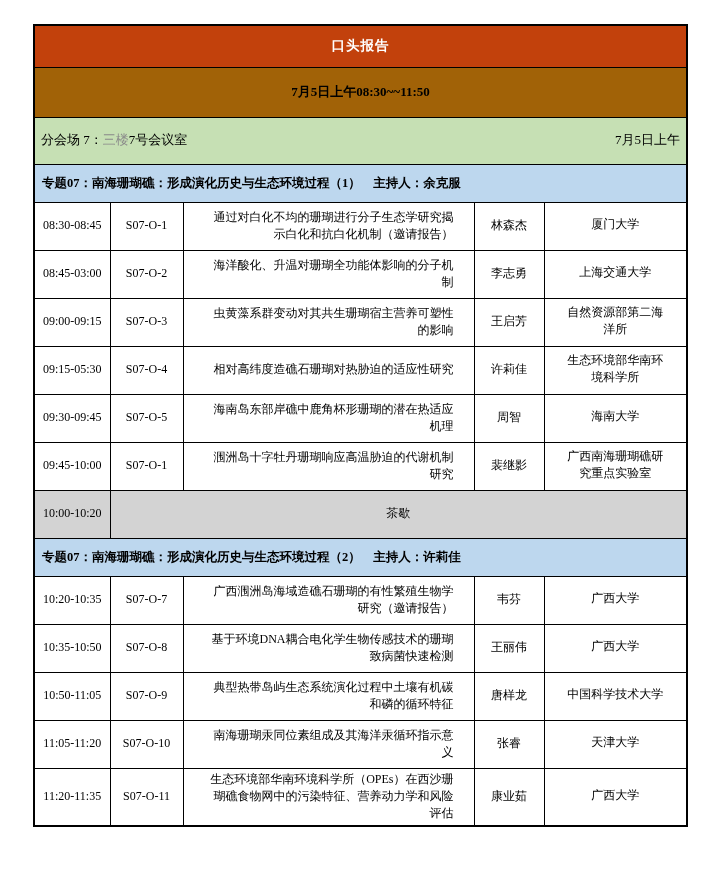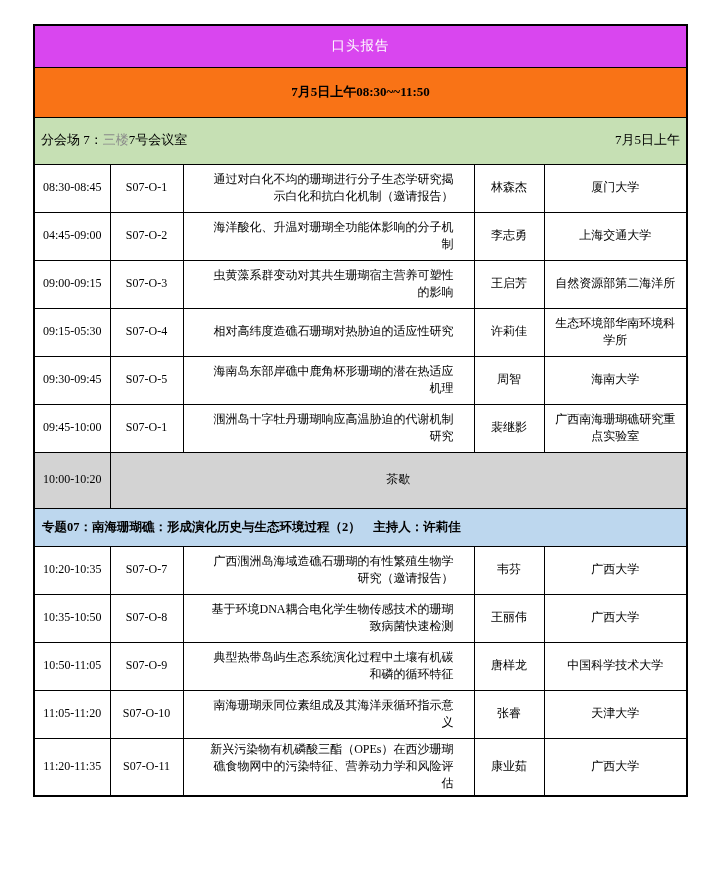--- a/index.html
+++ b/index.html
@@ -28,41 +28,41 @@
   col.c-code{width:73px;}
   col.c-title{width:291px;}
   col.c-name{width:70px;}
   col.c-org{width:143px;}
 
   tr.r-top{height:42px;}
   tr.r-session{height:50px;}
   tr.r-venue{height:47px;}
   tr.r-section{height:38px;}
   tr.r-body{height:48px;}
-  tr.r-break{height:56px;}
+  tr.r-break{height:48px;}
 
   td.top-header{
-    background:#d946ef;color:#ffffff;font-weight:normal;font-size:13.5px;
+    background:#c2410c;color:#ffffff;font-weight:bold;font-size:13.5px;
     letter-spacing:1px;
   }
   td.session-time{
-    background:#f97316;font-weight:bold;font-size:13px;
+    background:#a16207;font-weight:bold;font-size:13px;
   }
   td.venue{
     background:#C6E0B4;text-align:left;padding:2px 6px;font-size:13px;
   }
   .venue-inner{display:flex;justify-content:space-between;align-items:center;}
   .venue-floor{color:#8a8a8a;}
   td.section-header{
     background:#BDD7EE;text-align:left;font-weight:bold;font-size:12.5px;
     padding:2px 7px;
   }
   td.break-cell{background:#D3D3D3;}
   td.title-cell{padding:2px 20px;text-align:right;}
-  td.org-cell{padding:2px 8px;}
+  td.org-cell{padding:2px 17px;font-family:Liberation Mono, monospace;}
 </style>
 </head>
 <body>
 
 <div class="sheet">
   <table class="program">
     <colgroup>
       <col class="c-time">
         <col class="c-code">
         <col class="c-title">
@@ -83,30 +83,33 @@
         <td class="venue" colspan="5">
           <div class="venue-inner">
             <span>
               <span>分会场 7：</span><span class="venue-floor">三楼</span><span>7号会议室</span>
             </span>
             <span>7月5日上午</span>
           </div>
         </td>
       </tr>
 
+      <tr class="r-section">
+        <td class="section-header" colspan="5">专题07：南海珊瑚礁：形成演化历史与生态环境过程（1）　主持人：余克服</td>
+      </tr>
 
       <tr class="r-body">
         <td>08:30-08:45</td>
         <td>S07-O-1</td>
         <td class="title-cell">通过对白化不均的珊瑚进行分子生态学研究揭示白化和抗白化机制（邀请报告）</td>
         <td>林森杰</td>
         <td class="org-cell">厦门大学</td>
       </tr>
       <tr class="r-body">
-        <td>04:45-09:00</td>
+        <td>08:45-03:00</td>
         <td>S07-O-2</td>
         <td class="title-cell">海洋酸化、升温对珊瑚全功能体影响的分子机制</td>
         <td>李志勇</td>
         <td class="org-cell">上海交通大学</td>
       </tr>
       <tr class="r-body">
         <td>09:00-09:15</td>
         <td>S07-O-3</td>
         <td class="title-cell">虫黄藻系群变动对其共生珊瑚宿主营养可塑性的影响</td>
         <td>王启芳</td>
@@ -167,19 +170,19 @@
       <tr class="r-body">
         <td>11:05-11:20</td>
         <td>S07-O-10</td>
         <td class="title-cell">南海珊瑚汞同位素组成及其海洋汞循环指示意义</td>
         <td>张睿</td>
         <td class="org-cell">天津大学</td>
       </tr>
       <tr class="r-body">
         <td>11:20-11:35</td>
         <td>S07-O-11</td>
-        <td class="title-cell">新兴污染物有机磷酸三酯（OPEs）在西沙珊瑚礁食物网中的污染特征、营养动力学和风险评估</td>
+        <td class="title-cell">生态环境部华南环境科学所（OPEs）在西沙珊瑚礁食物网中的污染特征、营养动力学和风险评估</td>
         <td>康业茹</td>
         <td class="org-cell">广西大学</td>
       </tr>
     </tbody>
   </table>
 </div>
 
 </body></html>

